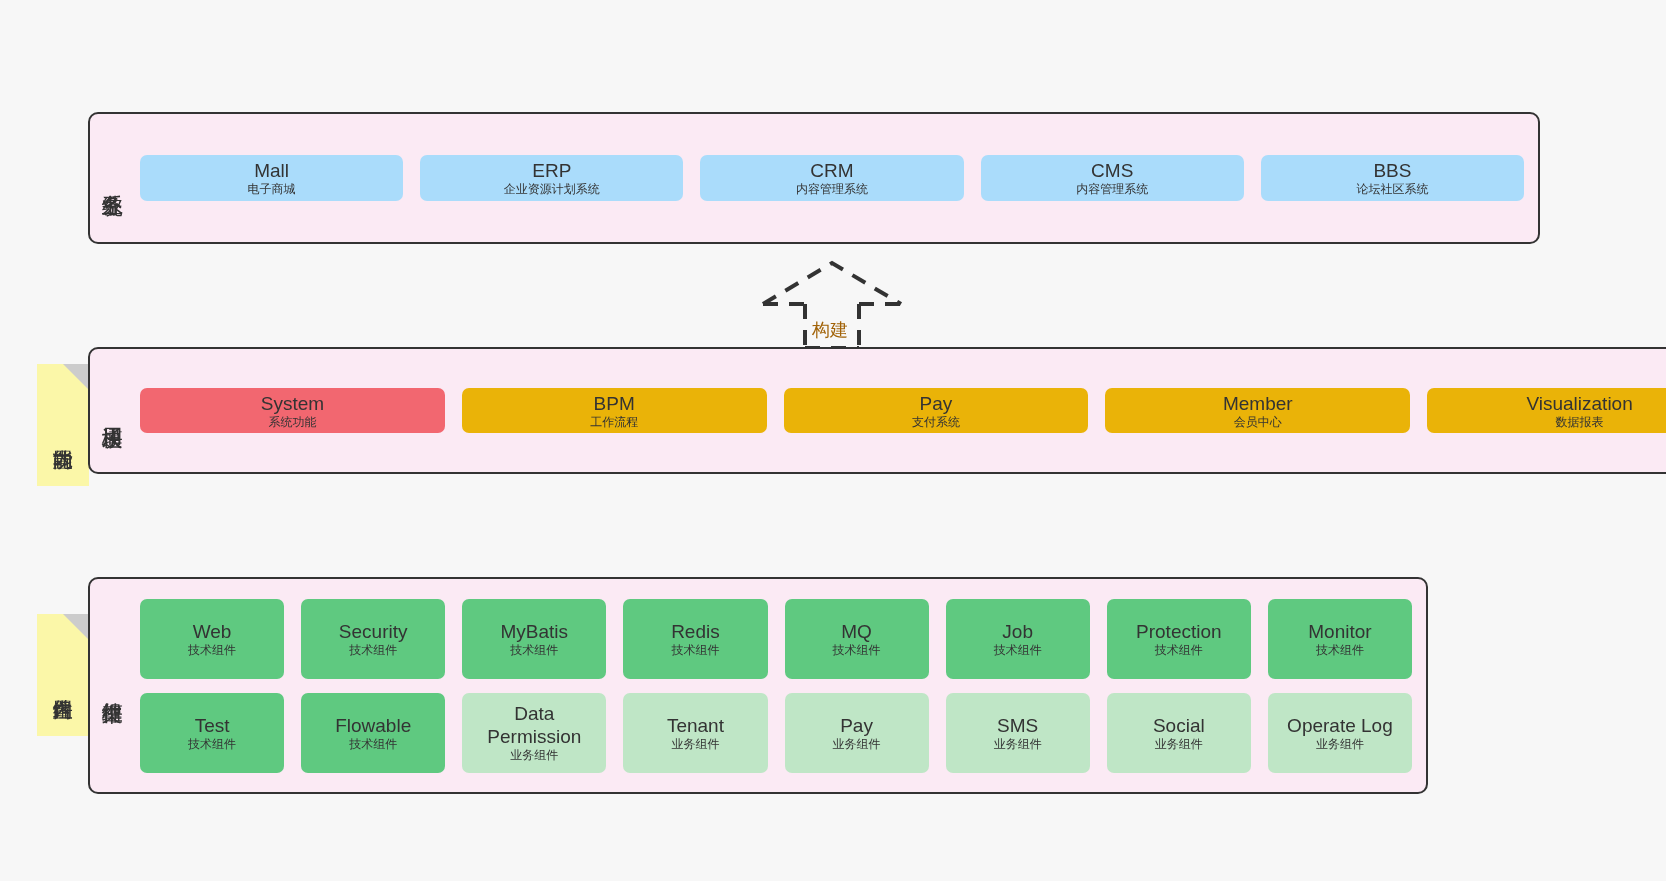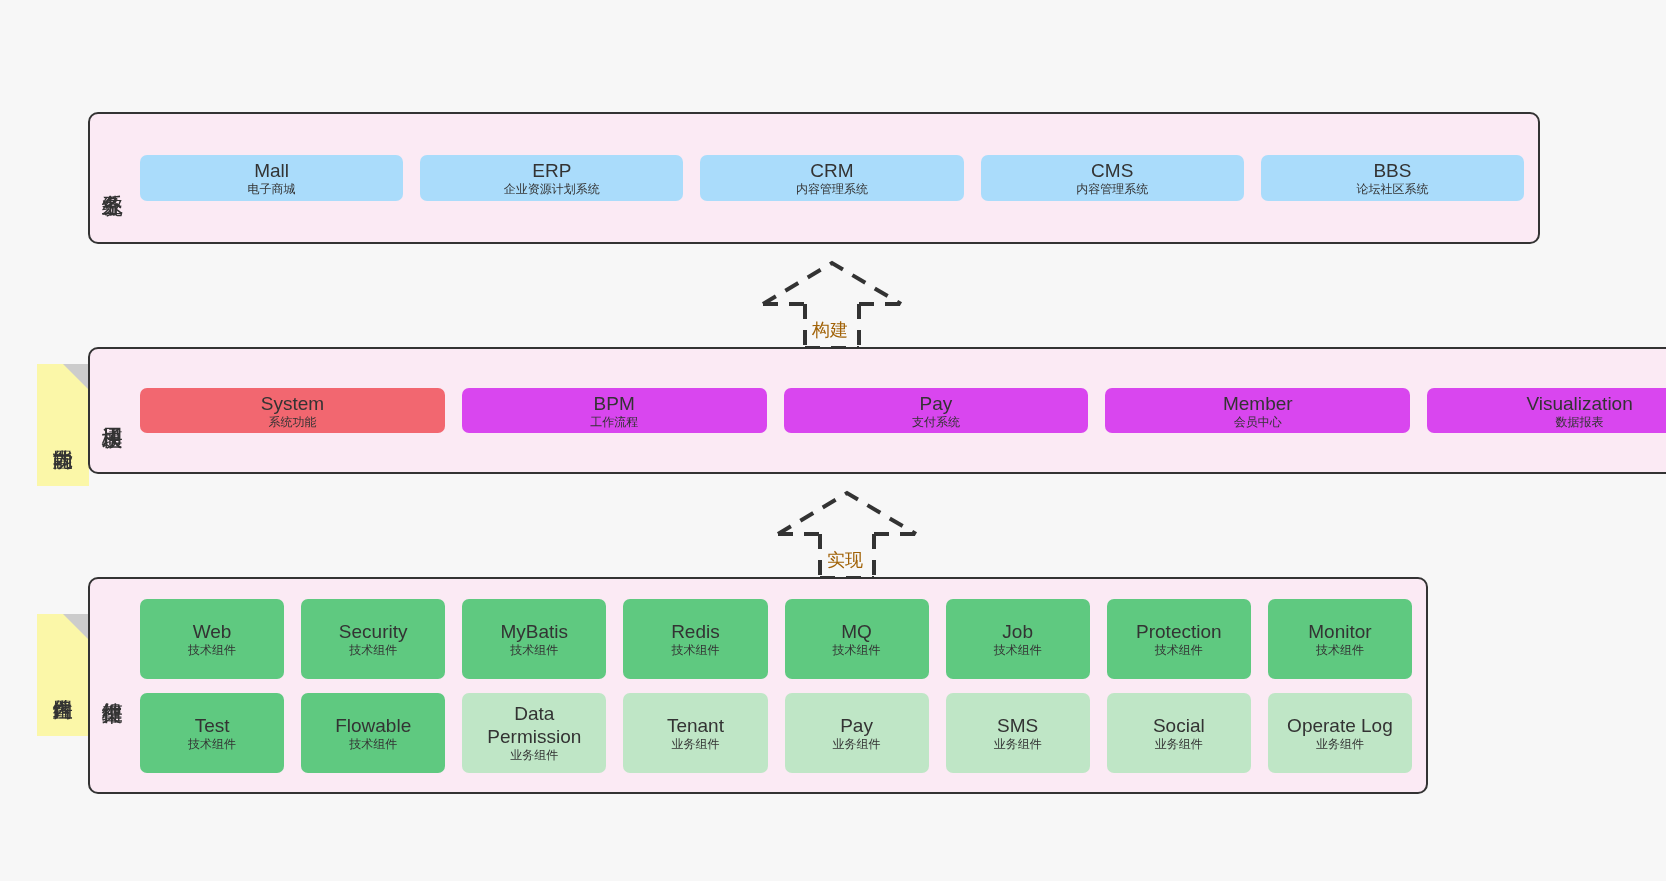--- a/index.html
+++ b/index.html
@@ -78,21 +78,21 @@
     line-height: 1.22;
     box-sizing: border-box;
     padding: 4px 6px;
     color: #333333;
   }
   .card .t1 { font-size: 19px; }
   .card .t2 { font-size: 12px; }
 
   .card.blue       { background: #aadcfb; }
   .card.red        { background: #f26770; }
-  .card.pink       { background: #d946ef; }
+  .card.pink       { background: #eab308; }
   .card.green      { background: #5fc980; }
   .card.lightgreen { background: #bfe6c6; }
 
   
   .sticky {
     position: absolute;
     background: #fbf7a8;
     box-sizing: border-box;
     display: flex;
     align-items: center;
@@ -205,31 +205,20 @@
           <span class="t2">会员中心</span>
         </div>
         <div class="card pink">
           <span class="t1">Visualization</span>
           <span class="t2">数据报表</span>
         </div>
       </div>
     </div>
   </div>
 
-  <div class="arrow-wrap" style="left:775px; top:488px; width:150px; height:92px;">
-    <svg width="150" height="92" viewBox="0 0 150 92">
-      <polyline points="3,46 72,5 141,46" fill="none" stroke="#333333" stroke-width="4" stroke-dasharray="15,11" stroke-linecap="butt"></polyline>
-      <polyline points="3,46 45,46" fill="none" stroke="#333333" stroke-width="4" stroke-dasharray="15,11"></polyline>
-      <polyline points="99,46 141,46" fill="none" stroke="#333333" stroke-width="4" stroke-dasharray="15,11"></polyline>
-      <polyline points="45,46 45,90" fill="none" stroke="#333333" stroke-width="4" stroke-dasharray="15,11"></polyline>
-      <polyline points="99,46 99,90" fill="none" stroke="#333333" stroke-width="4" stroke-dasharray="15,11"></polyline>
-      <polyline points="45,90 99,90" fill="none" stroke="#333333" stroke-width="4" stroke-dasharray="15,11"></polyline>
-    </svg>
-    <span class="arrow-label" style="left:52px; top:36px;">实现</span>
-  </div>
 
   <div class="sticky" id="sticky-framework" style="left:37px; top:614px; width:52px; height:122px;">
     <span class="fold"></span>
     <span>内置组件</span>
   </div>
 
   <div class="layer" id="layer-framework" style="left:88px; top:577px; width:1340px; height:217px;">
     <div class="layer-label">框架组件</div>
     <div class="layer-body">
 

